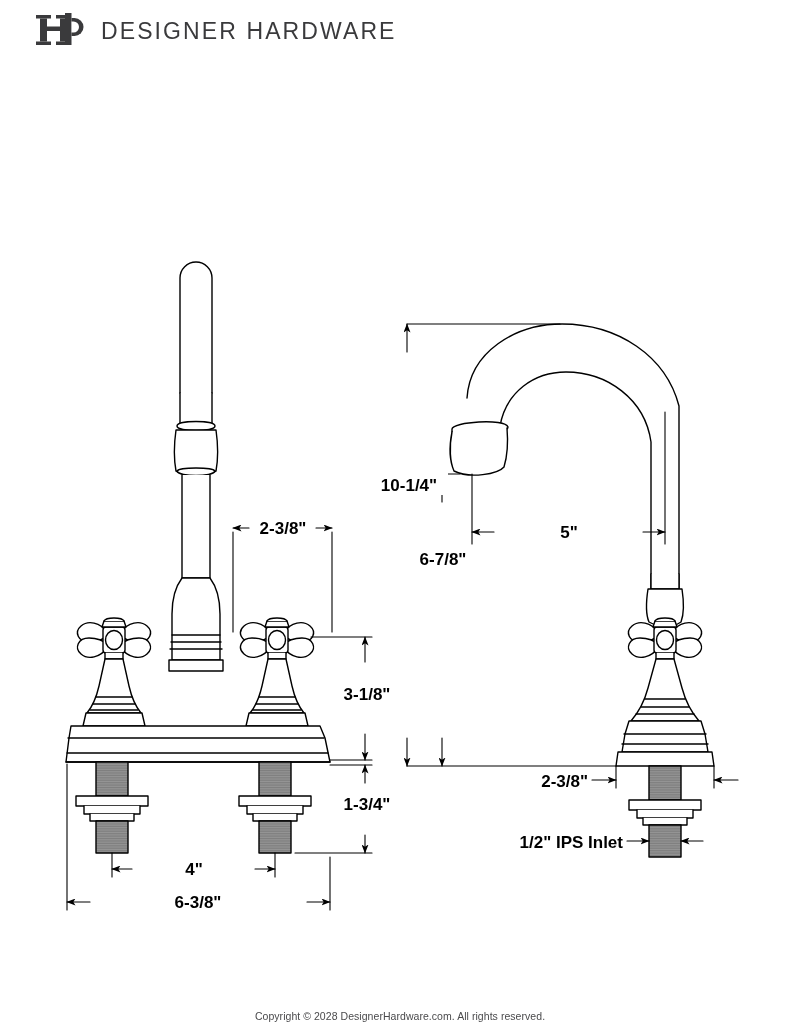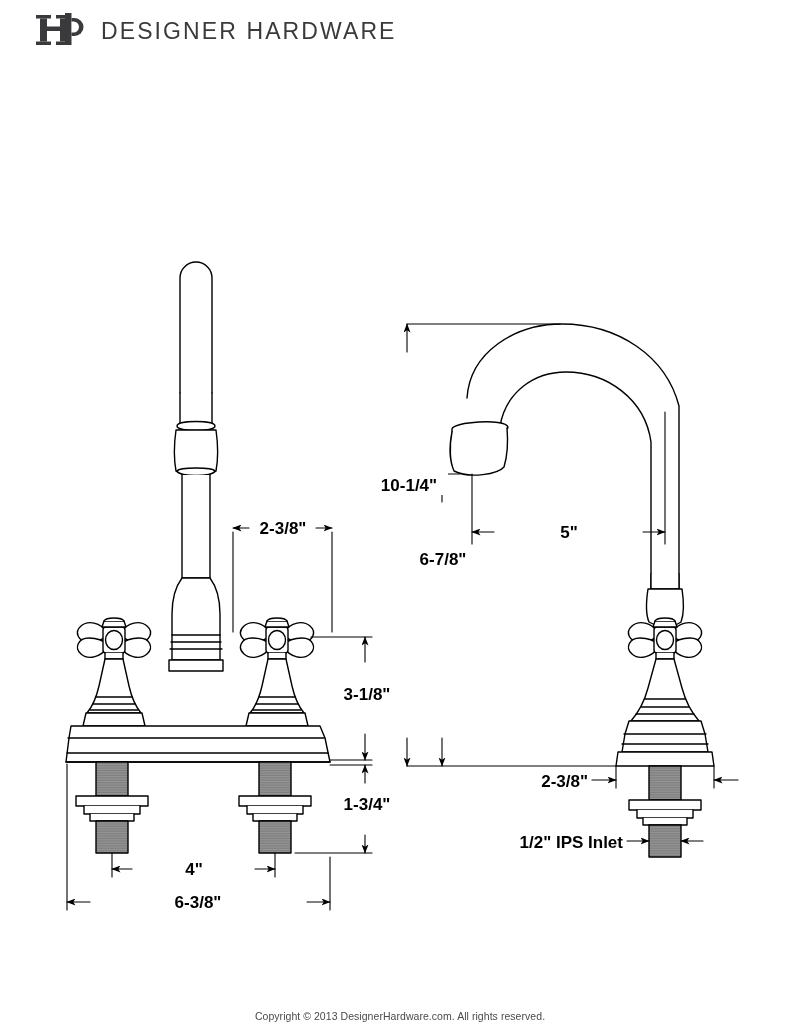--- a/index.html
+++ b/index.html
@@ -332,14 +332,14 @@
     <text class="dim-text" x="569" y="476" text-anchor="middle">5"</text>
 
     <text class="dim-text" x="588" y="725" text-anchor="end">2-3/8"</text>
 
     <text class="dim-text" x="623" y="786" text-anchor="end">1/2" IPS Inlet</text>
   </g>
 </svg>
 </div>
 
 <div id="page-footer">
-  <span id="copyright-text">Copyright © 2013 DesignerHardware.com. All rights reserved.</span>
+  <span id="copyright-text">Copyright © 2028 DesignerHardware.com. All rights reserved.</span>
 </div>
 
 </body></html>

